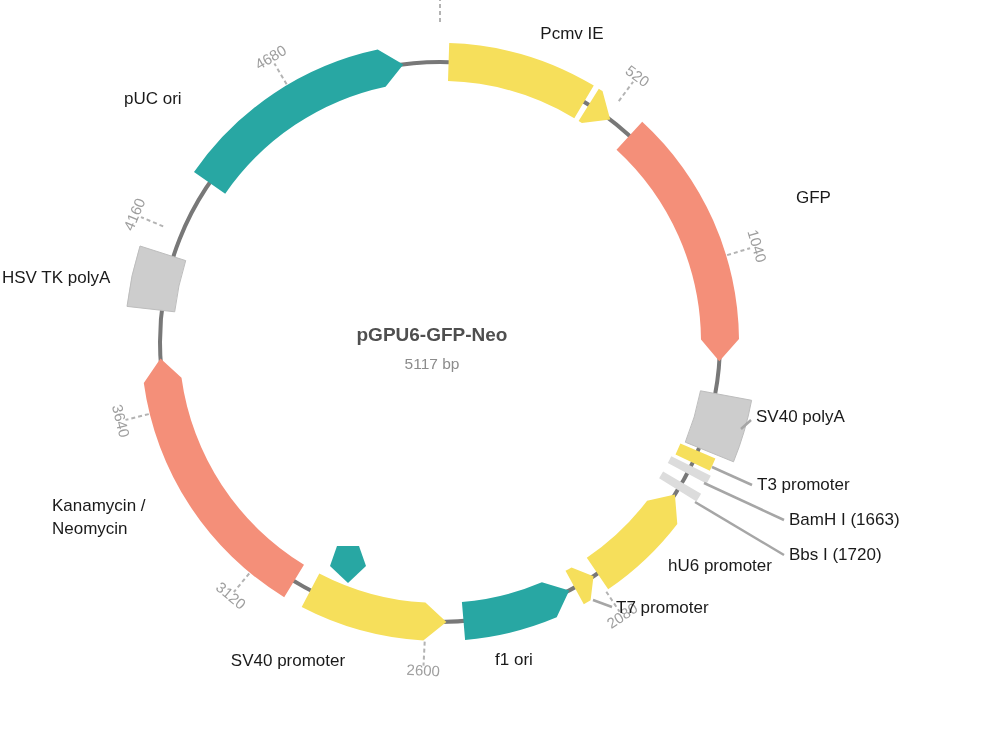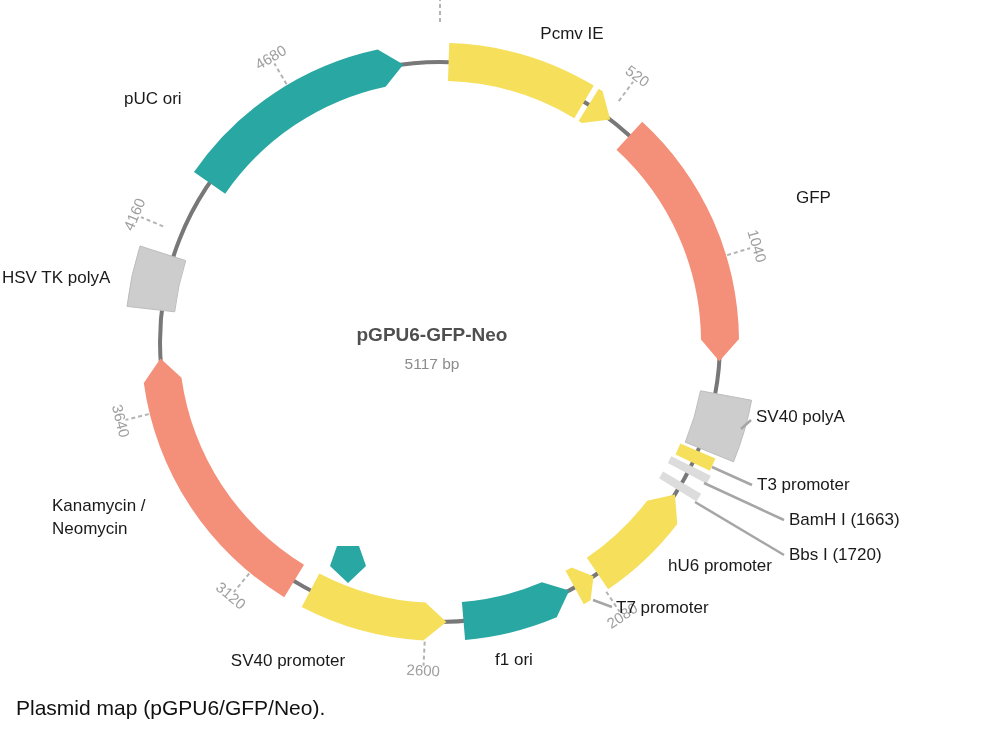--- a/index.html
+++ b/index.html
@@ -63,14 +63,13 @@
       <text x="514" y="665" text-anchor="middle" font-size="17" fill="#1A1A1A">f1 ori</text>
       <text x="288" y="666" text-anchor="middle" font-size="17" fill="#1A1A1A">SV40 promoter</text>
       <text x="52" y="511" text-anchor="start" font-size="17" fill="#1A1A1A">Kanamycin /</text>
       <text x="52" y="534" text-anchor="start" font-size="17" fill="#1A1A1A">Neomycin</text>
       <text x="2" y="283" text-anchor="start" font-size="17" fill="#1A1A1A">HSV TK polyA</text>
       <text x="124" y="104" text-anchor="start" font-size="17" fill="#1A1A1A">pUC ori</text>
       <polygon points="348,583 330,566 337,546 359,546 366,566" fill="#28A7A3"></polygon>
       <text x="432" y="341" text-anchor="middle" font-size="19" font-weight="bold" fill="#4F4F4F">pGPU6-GFP-Neo</text>
       <text x="432" y="369" text-anchor="middle" font-size="15.5" fill="#8C8C8C">5117 bp</text>
     </svg>
-  <div id="caption">Plasmid map (pGPU6/GFP/Neo).</div>
 </div>
 
 </body></html>

